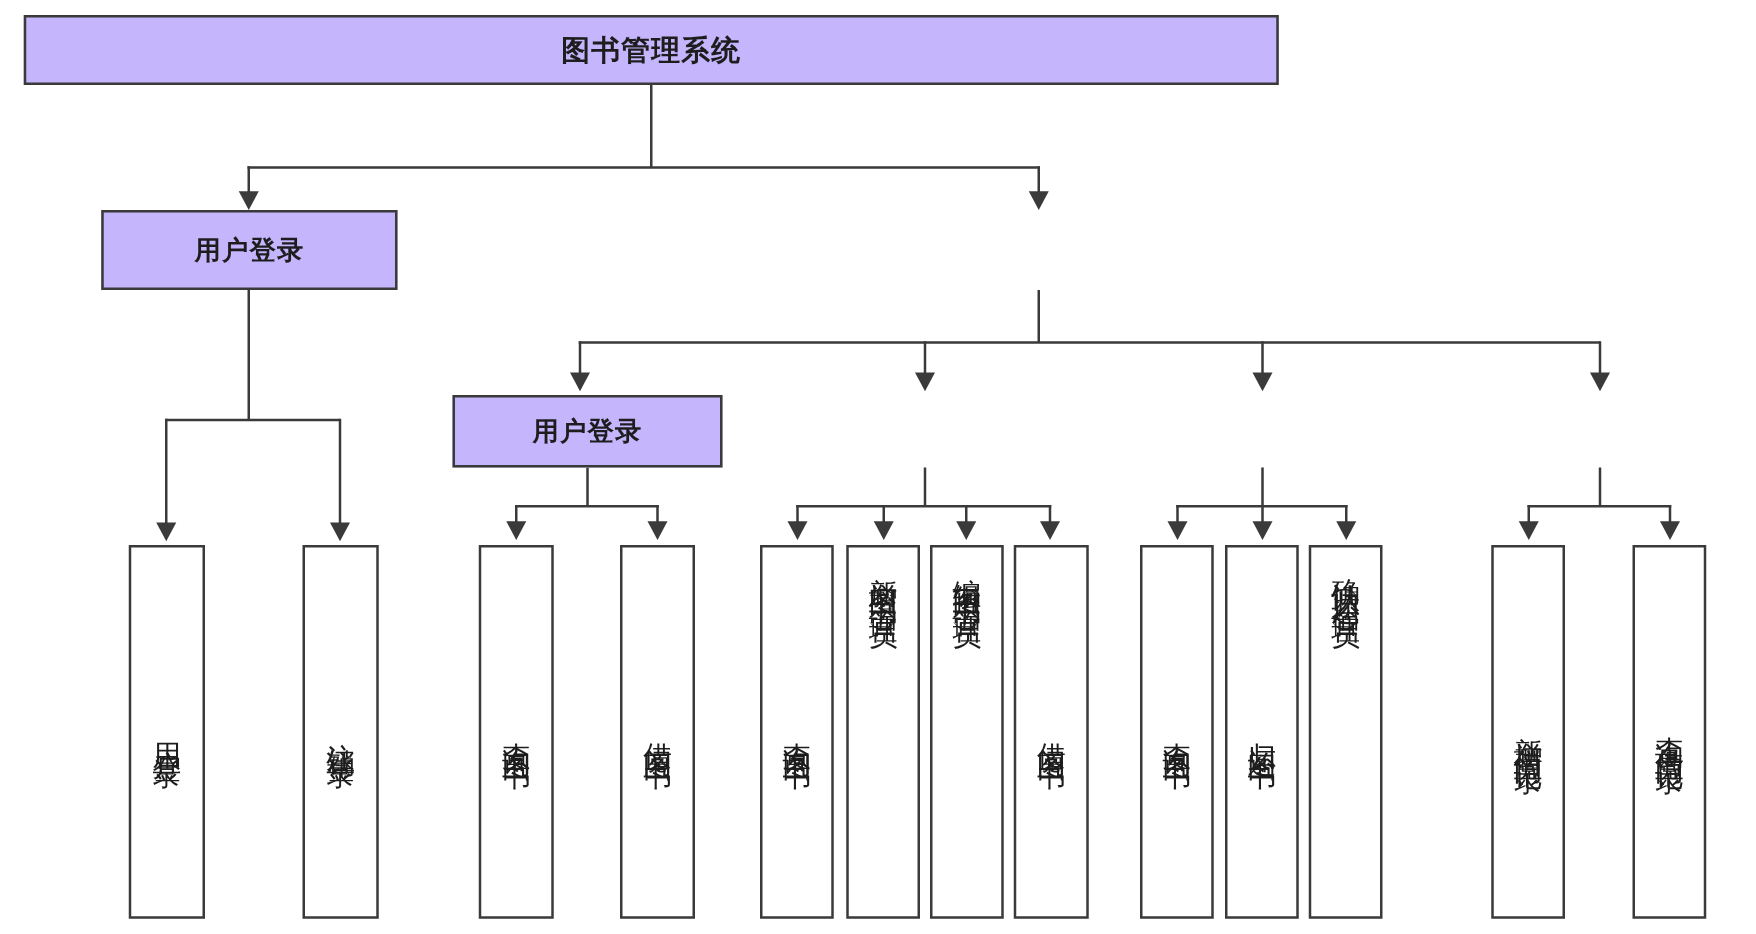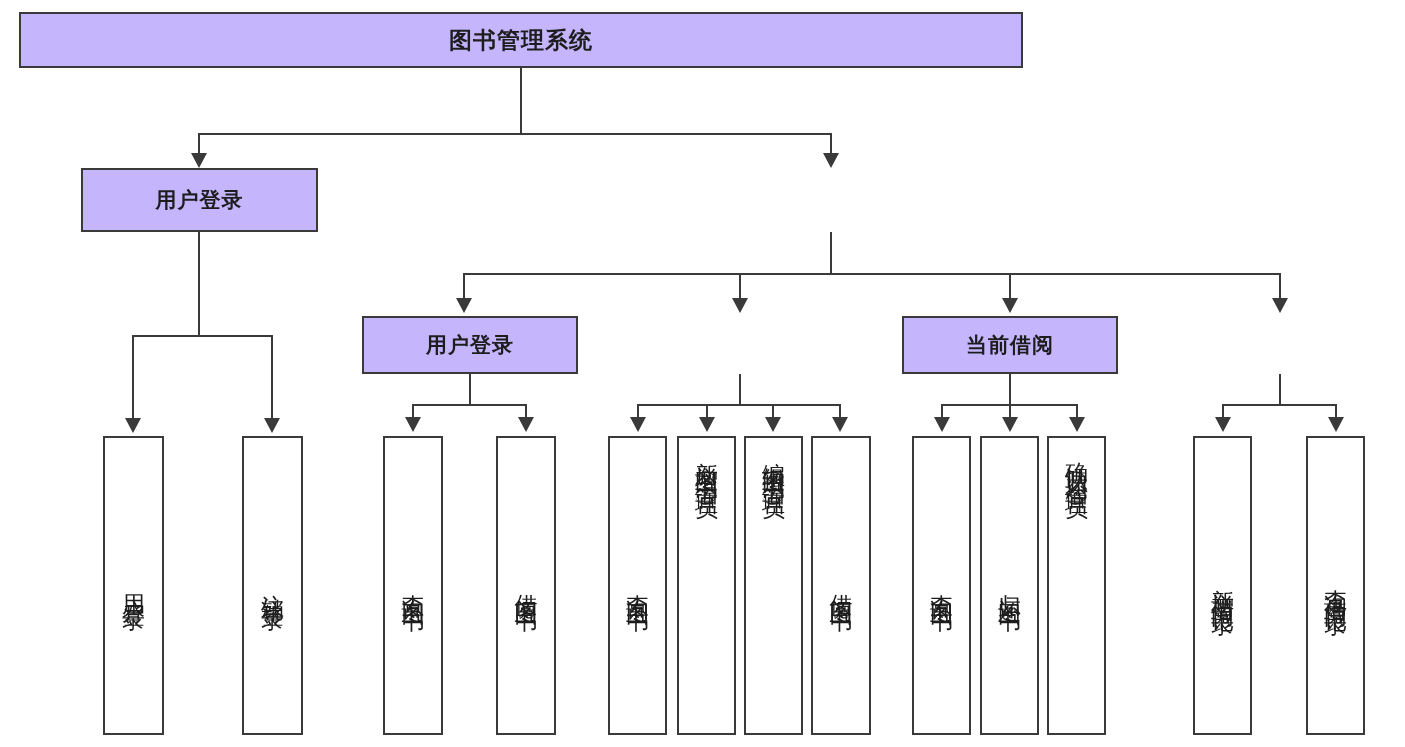--- a/index.html
+++ b/index.html
@@ -121,23 +121,20 @@
   <div class="vline" style="left:1009px; top:273px; height:26px;"></div>
   <div class="vline" style="left:1279px; top:273px; height:26px;"></div>
   <div class="arrow" style="left:456px; top:298px;"></div>
   <div class="arrow" style="left:732px; top:298px;"></div>
   <div class="arrow" style="left:1002px; top:298px;"></div>
   <div class="arrow" style="left:1272px; top:298px;"></div>
 
   <div class="node lvl3" style="left:362px; top:316px; width:216px; height:58px;">
     <span>用户登录</span>
   </div>
-  <div class="node lvl3" style="left:902px; top:316px; width:216px; height:58px;">
-    <span>当前借阅</span>
-  </div>
 
   <div class="vline" style="left:469px; top:374px; height:31px;"></div>
   <div class="hline" style="left:412px; top:404px; width:115px;"></div>
   <div class="vline" style="left:412px; top:404px; height:14px;"></div>
   <div class="vline" style="left:525px; top:404px; height:14px;"></div>
   <div class="arrow" style="left:405px; top:417px;"></div>
   <div class="arrow" style="left:518px; top:417px;"></div>
 
   <div class="leaf center" style="left:383px; top:436px; width:60px; height:299px;">
     <span class="vtext">查询图书</span>

